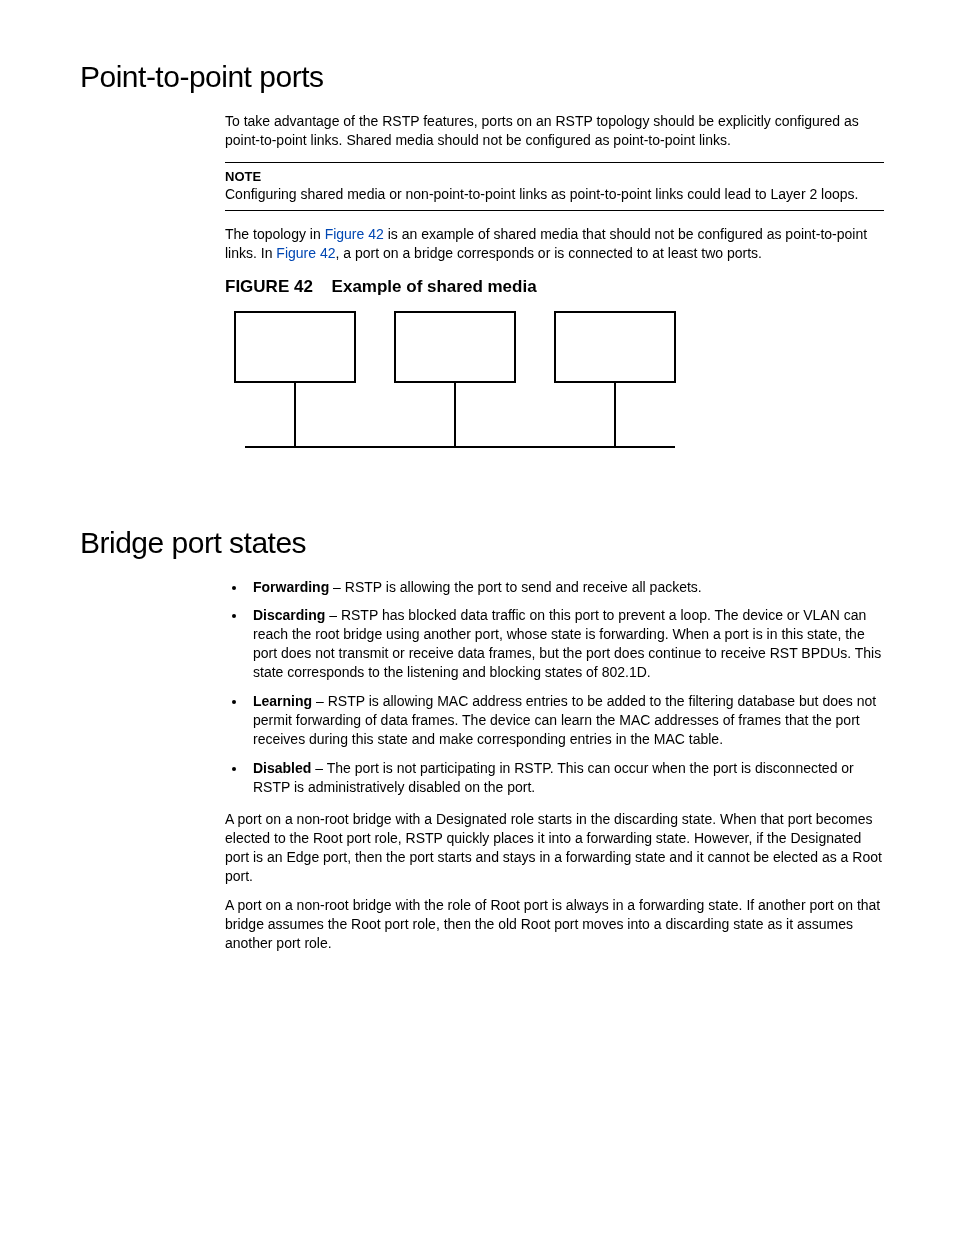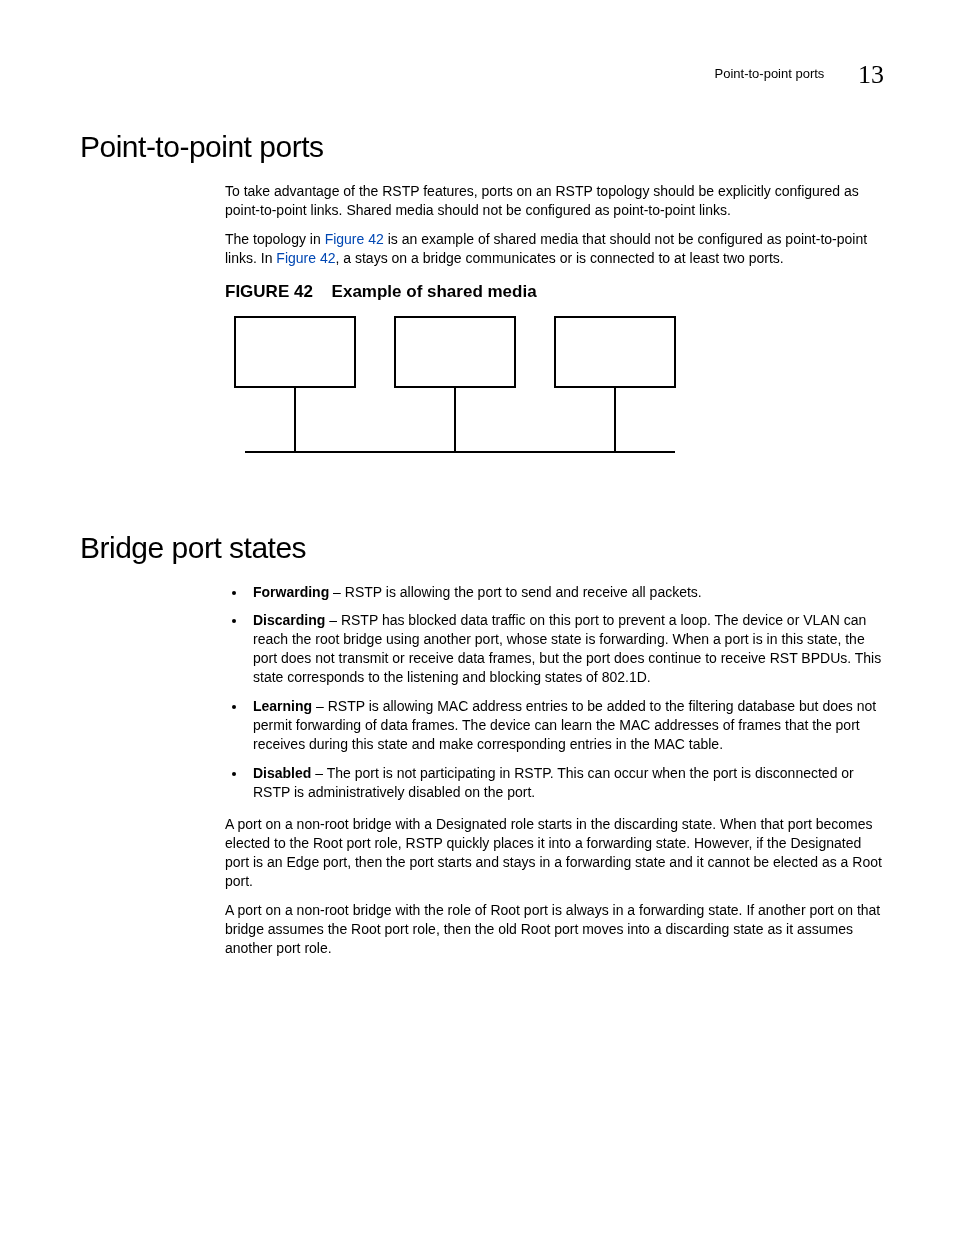--- a/index.html
+++ b/index.html
@@ -78,33 +78,33 @@
     padding-left: 6px;
   }
   .state-name { font-weight: bold; }
   .section-gap { height: 26px; }
 </style>
 </head>
 <body>
 
 <div class="page">
 
-  <div class="running-head">
-    <span>Point-to-point ports</span>
-    <span class="chapnum">13</span>
-  </div>
 
   <h1 class="condensed">Point-to-point ports</h1>
 
   <div class="body-indent">
     <p>To take advantage of the RSTP features, ports on an RSTP topology should be explicitly configured as point-to-point links. Shared media should not be configured as point-to-point links.</p>
 
+    <div class="note-block">
+      <div class="note-label">NOTE</div>
+      <div>Configuring shared media or non-point-to-point links as point-to-point links could lead to Layer 2 loops.</div>
+    </div>
 
     <p>
-      <span>The topology in </span><a class="xref" href="#">Figure 42</a><span> is an example of shared media that should not be configured as point-to-point links. In </span><a class="xref" href="#">Figure 42</a><span>, a stays on a bridge communicates or is connected to at least two ports.</span>
+      <span>The topology in </span><a class="xref" href="#">Figure 42</a><span> is an example of shared media that should not be configured as point-to-point links. In </span><a class="xref" href="#">Figure 42</a><span>, a port on a bridge corresponds or is connected to at least two ports.</span>
     </p>
 
     <div class="fig-caption">
       <span class="fig-label">FIGURE 42</span>
       <span class="fig-title">Example of shared media</span>
     </div>
 
     <div class="figure">
       <svg width="460" height="160">
 

